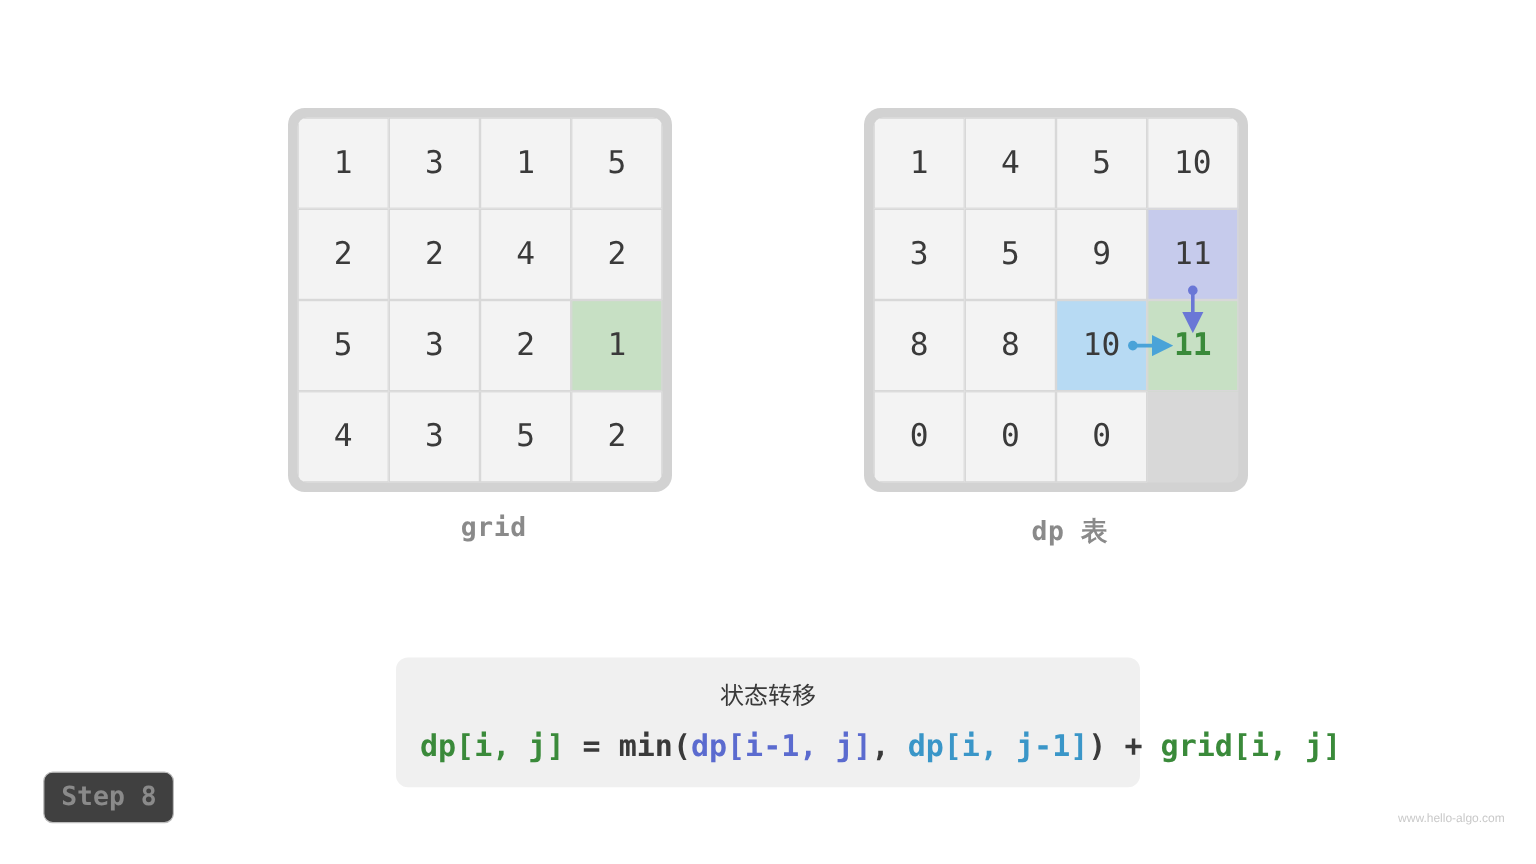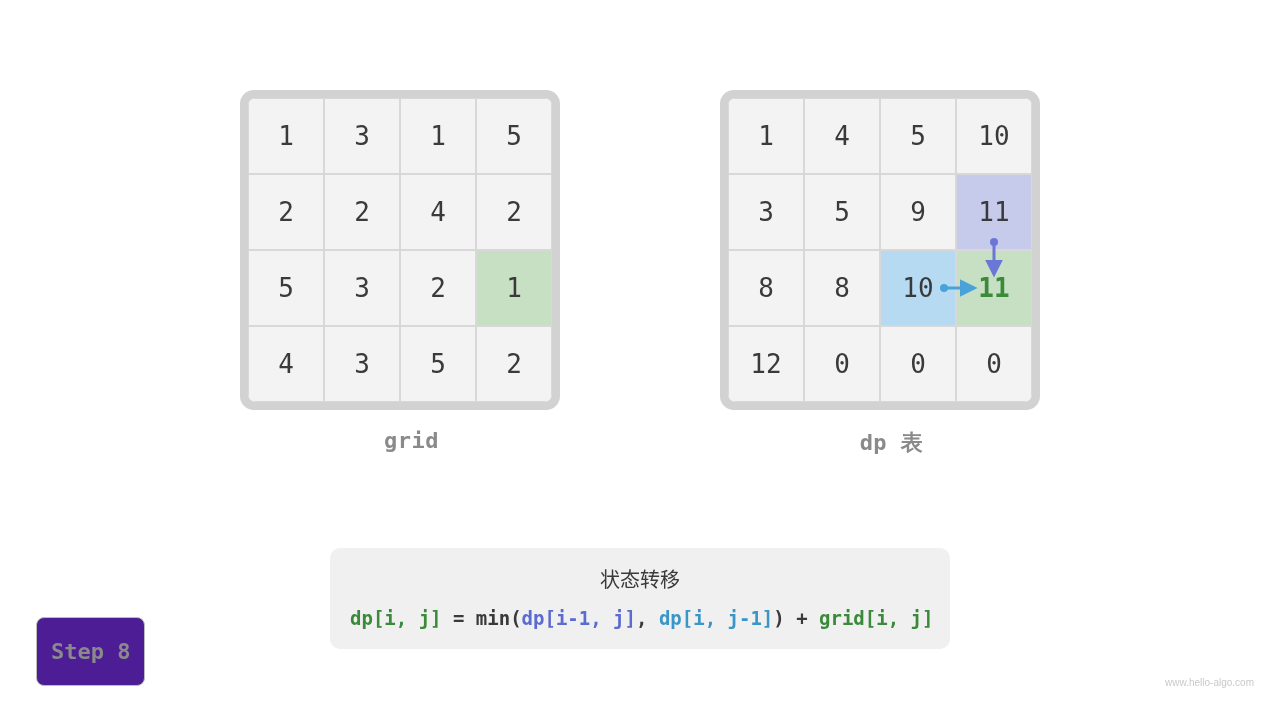--- a/index.html
+++ b/index.html
@@ -73,40 +73,40 @@
     padding: 16px 20px 20px;
     text-align: center;
   }
   .formula-title {
     font-family: -apple-system, "Noto Sans CJK SC", "Microsoft YaHei", sans-serif;
     font-size: 20px;
     color: #3a3a3a;
     margin-bottom: 14px;
   }
   .formula-code {
-    font-size: 19px;
+    font-size: 25px;
     font-weight: 700;
     white-space: nowrap;
   }
   .tok-dp    { color: #3a8a3a; }
   .tok-src1  { color: #5b6bcf; }
   .tok-src2  { color: #3a96c8; }
   .tok-grid  { color: #3a8a3a; }
   .plain     { color: #3a3a3a; }
   .step-badge {
     position: absolute;
     left: 36px;
     bottom: 34px;
     border: 1.5px solid #bdbdbd;
     border-radius: 8px;
-    padding: 21px 14px;
+    padding: 8px 14px;
     font-size: 22px;
     font-weight: 700;
     color: #8a8a8a;
-    background: #4c1d95;
+    background: #404040;
   }
   .watermark {
     position: absolute;
     right: 26px;
     bottom: 32px;
     font-size: 10px;
     color: #c9c9c9;
     font-family: -apple-system, sans-serif;
   }
   .arrow-layer {
@@ -152,21 +152,20 @@
           <div class="cell">5</div>
           <div class="cell">10</div>
           <div class="cell">3</div>
           <div class="cell">5</div>
           <div class="cell">9</div>
           <div class="cell hl-purple">11</div>
           <div class="cell">8</div>
           <div class="cell">8</div>
           <div class="cell hl-blue">10</div>
           <div class="cell hl-green bold-green">11</div>
-          <div class="cell">12</div>
           <div class="cell">0</div>
           <div class="cell">0</div>
           <div class="cell">0</div>
         </div>
       <svg class="arrow-layer" width="320" height="320">
         <defs>
           <marker id="ah-top" viewBox="0 0 10 10" refX="8" refY="5" markerWidth="6" markerHeight="6" orient="auto">
             <path d="M0,0 L10,5 L0,10 z" fill="#6a77d6"></path>
           </marker>
           <marker id="ah-left" viewBox="0 0 10 10" refX="8" refY="5" markerWidth="6" markerHeight="6" orient="auto">

